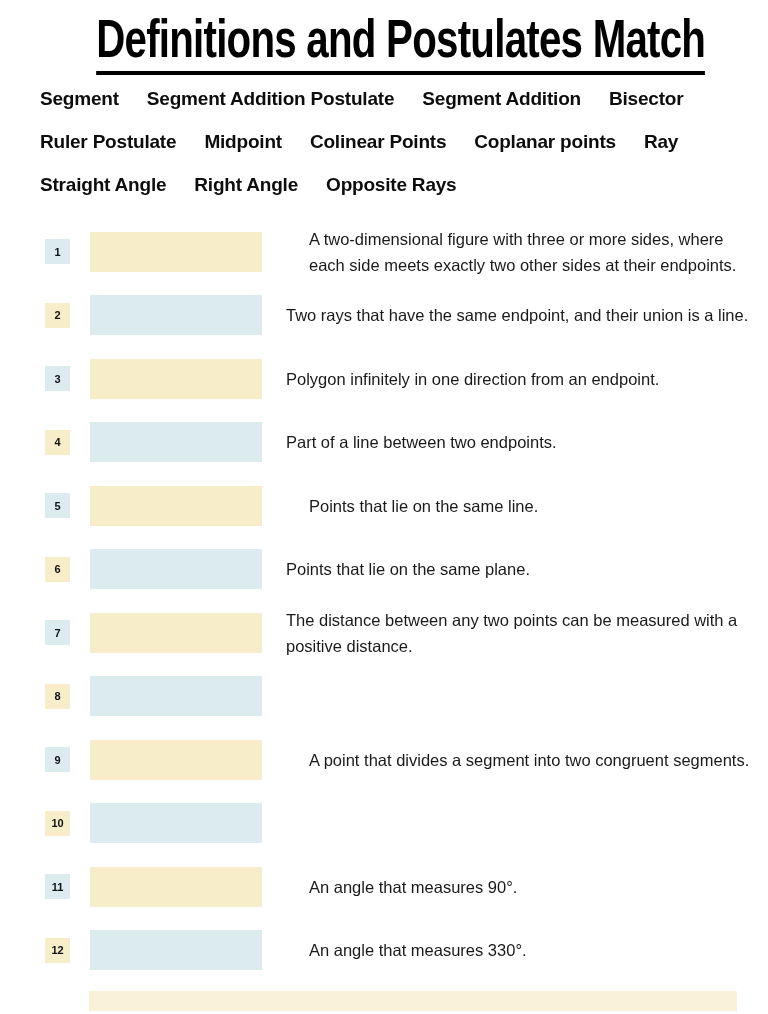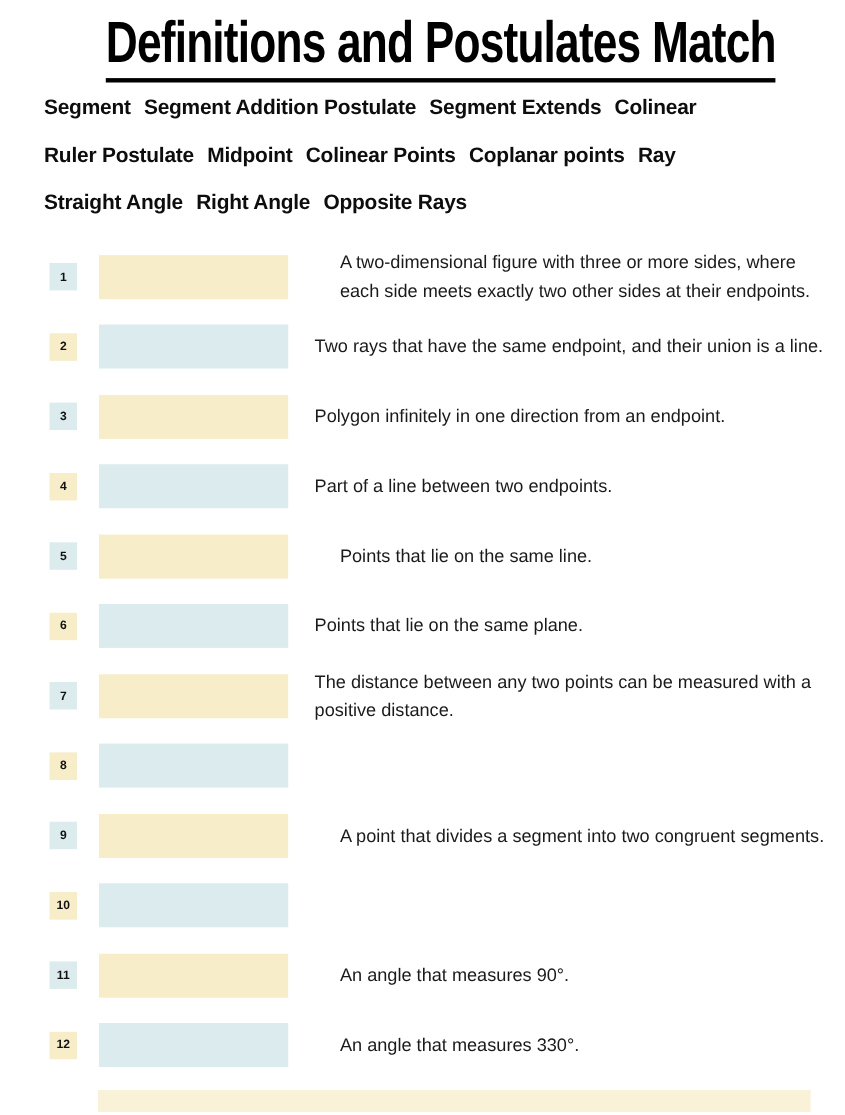--- a/index.html
+++ b/index.html
@@ -30,21 +30,21 @@
     transform:scaleX(0.76);
     transform-origin:center top;
     white-space:nowrap;
   }
   
   .word-bank{
     position:absolute;top:88px;left:40px;width:700px;
   }
   .bank-row{
     display:flex;
-    column-gap:12px;
+    column-gap:28px;
     margin-bottom:22px;
     font-size:19px;
     font-weight:700;
     line-height:21px;
     letter-spacing:-0.2px;
     color:#0d0d0d;
     white-space:nowrap;
   }
   
   .rows{
@@ -94,22 +94,22 @@
 <div class="page">
 
   <div class="title-wrap">
     <h1 class="title">Definitions and Postulates Match</h1>
   </div>
 
   <div class="word-bank">
     <div class="bank-row">
       <span>Segment</span>
       <span>Segment Addition Postulate</span>
-      <span>Segment Extends</span>
-      <span>Colinear</span>
+      <span>Segment Addition</span>
+      <span>Bisector</span>
     </div>
     <div class="bank-row">
       <span>Ruler Postulate</span>
       <span>Midpoint</span>
       <span>Colinear Points</span>
       <span>Coplanar points</span>
       <span>Ray</span>
     </div>
     <div class="bank-row">
       <span>Straight Angle</span>

